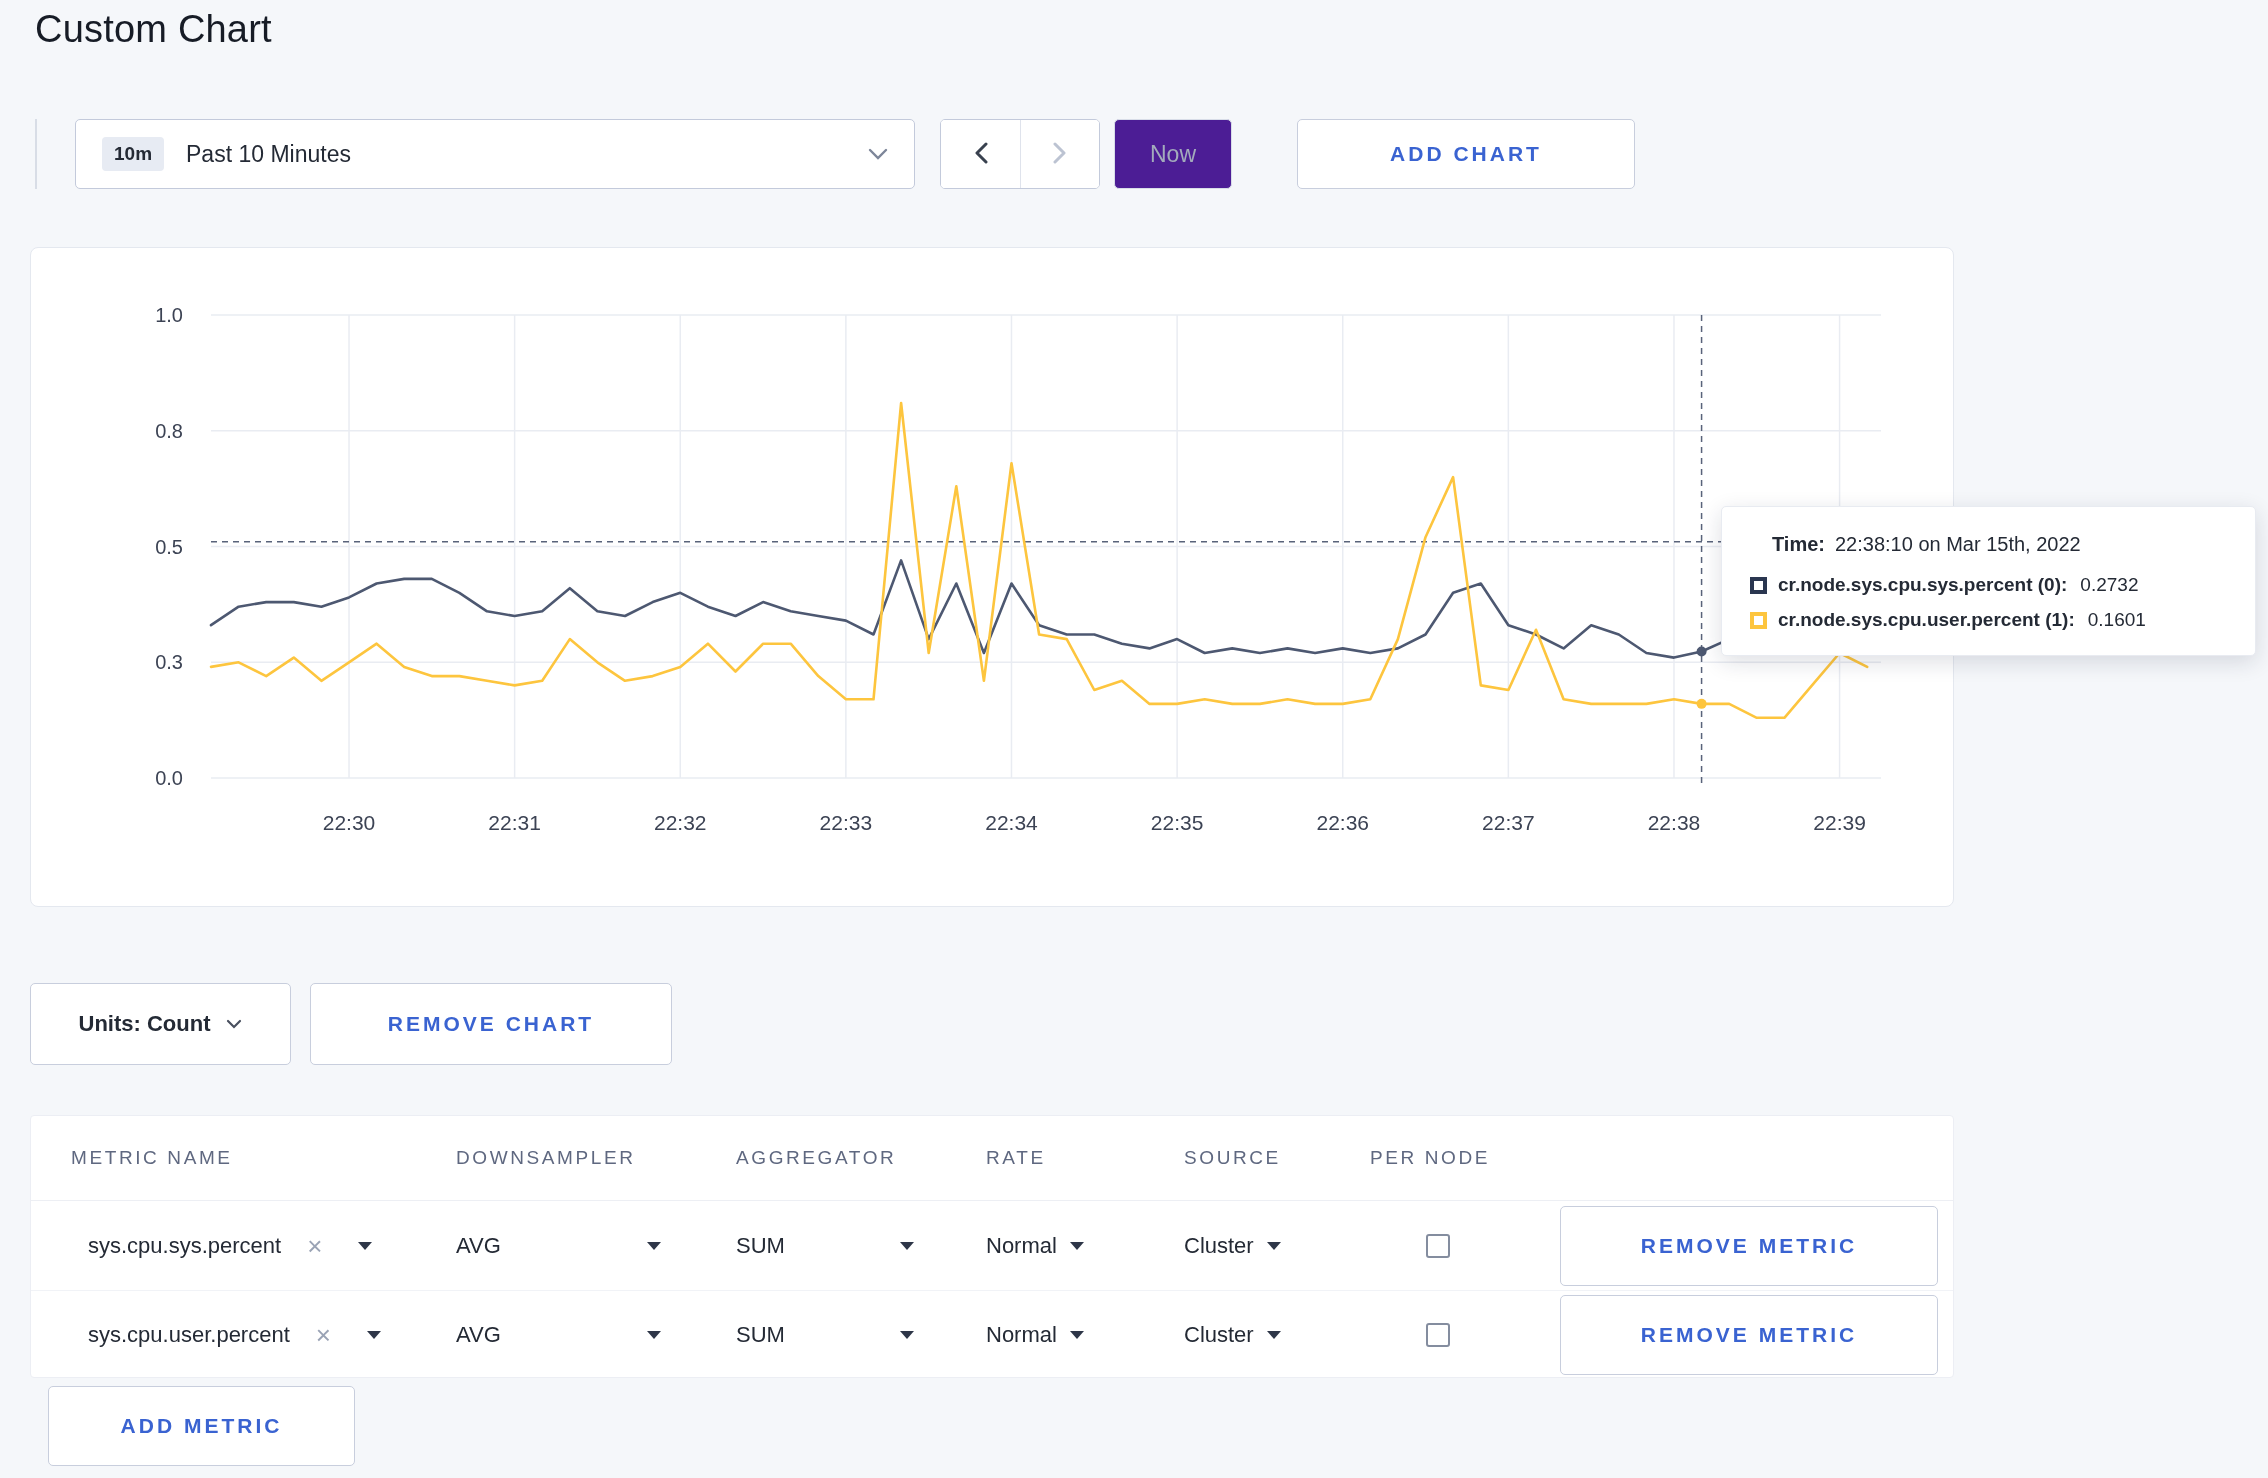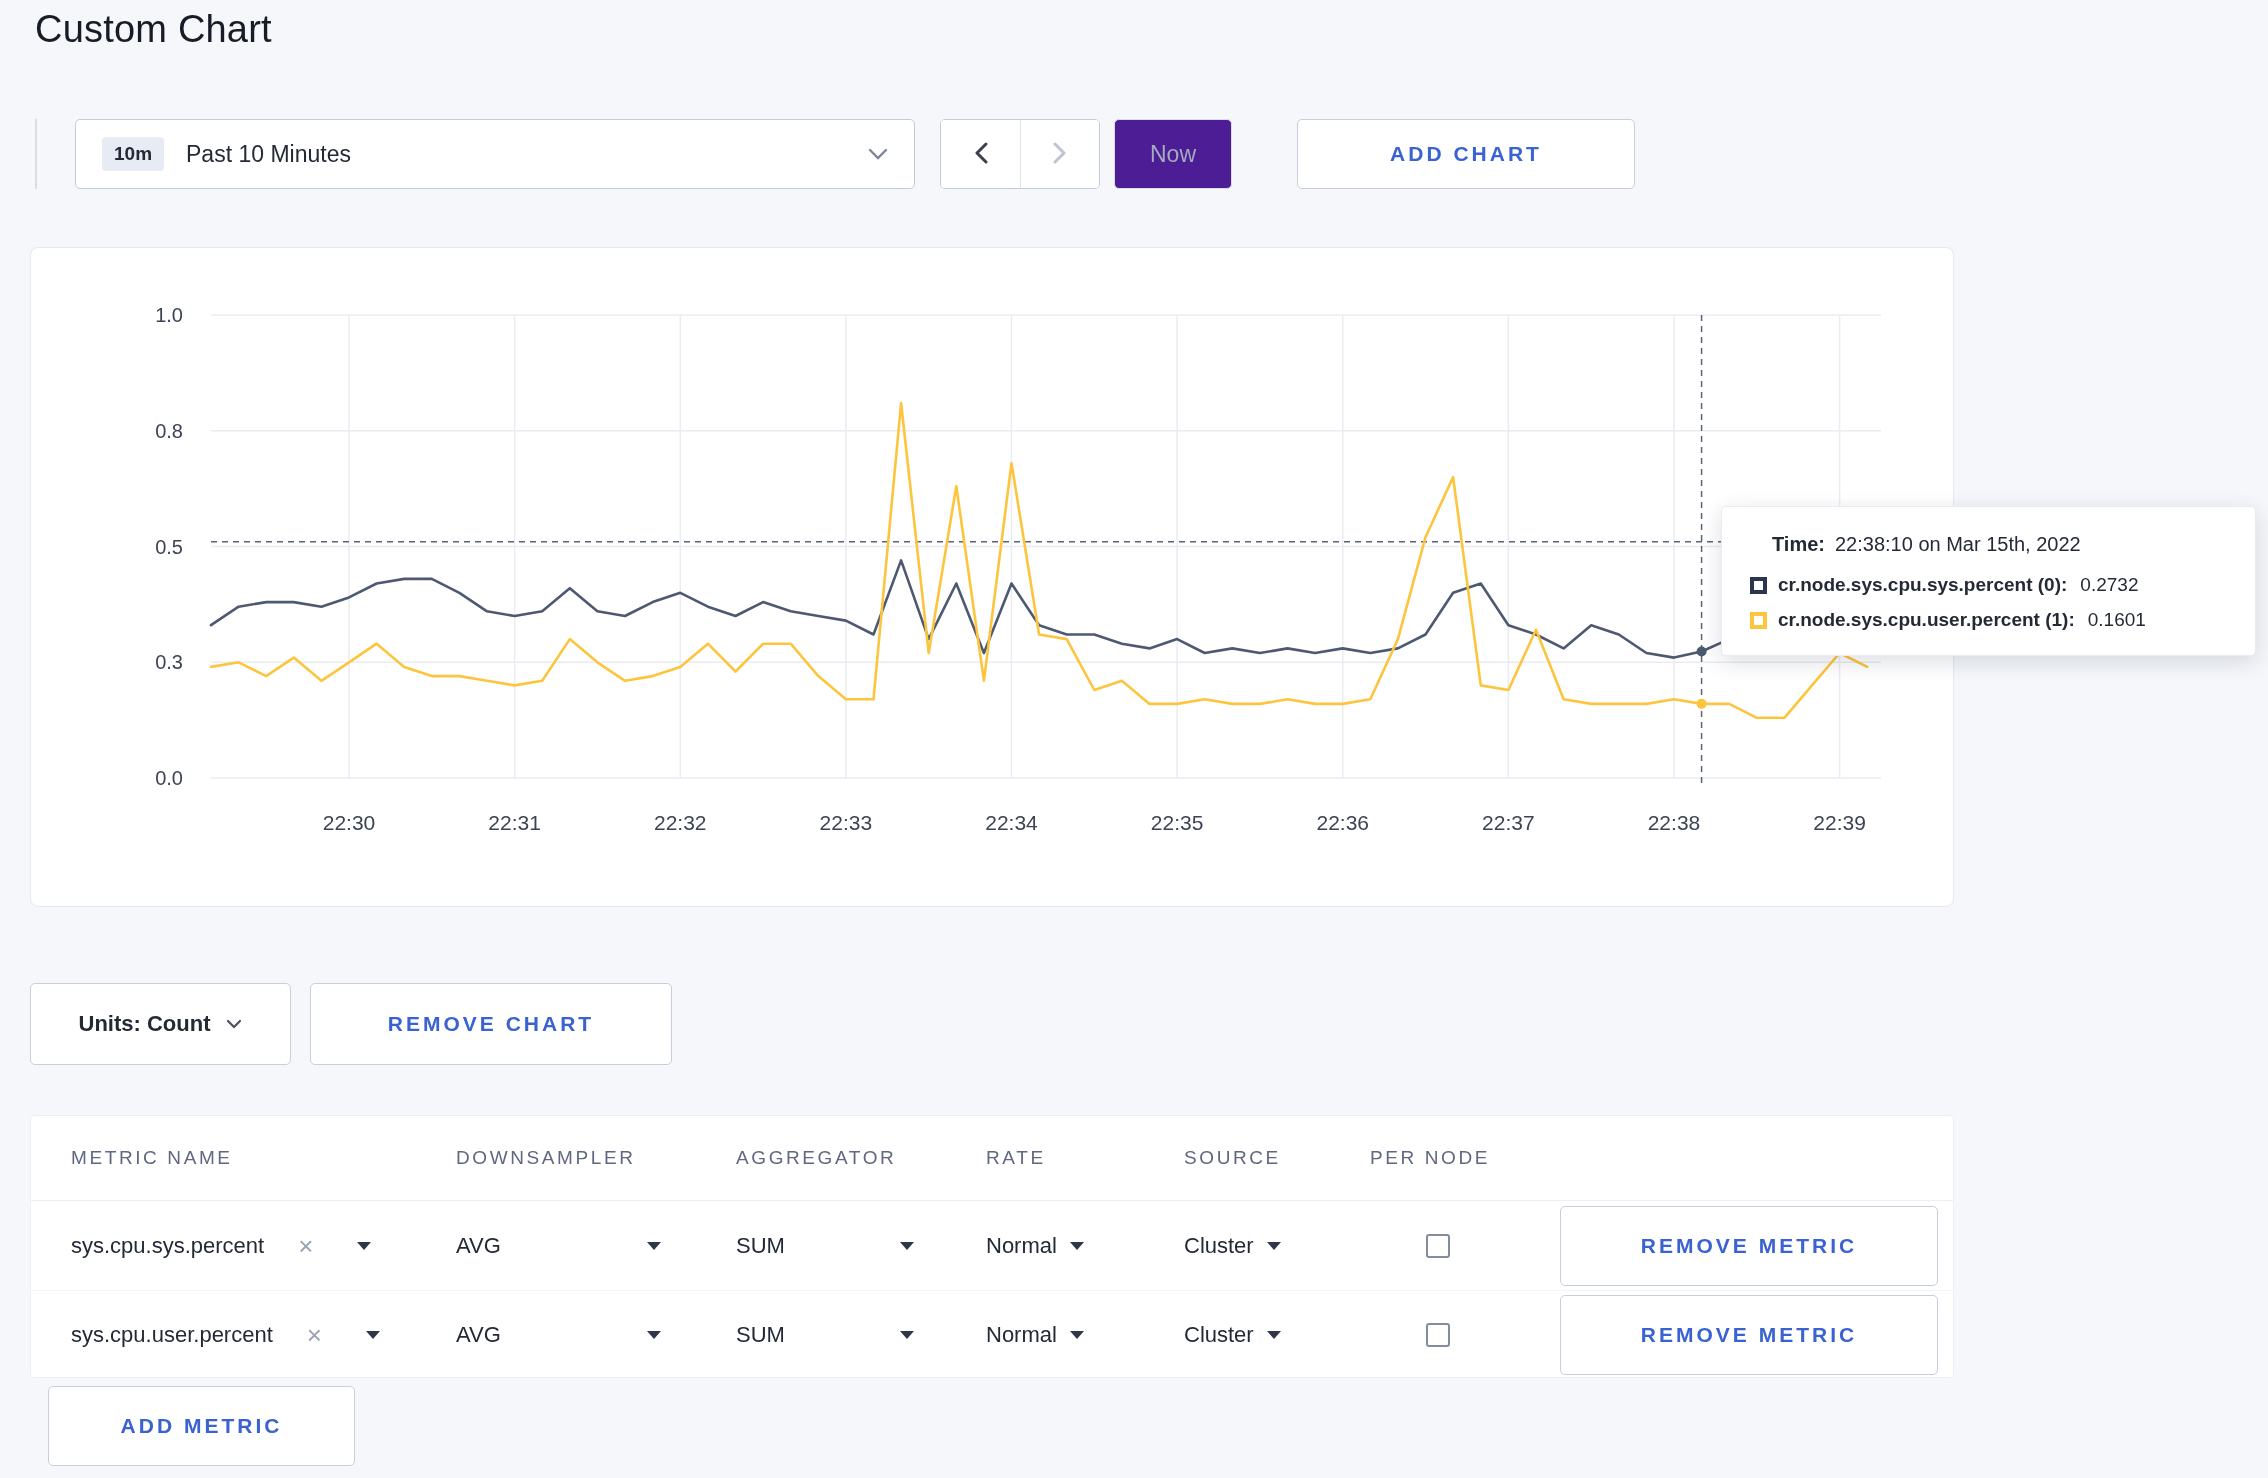--- a/index.html
+++ b/index.html
@@ -84,21 +84,21 @@
     grid-template-columns:385px 280px 250px 198px 186px 190px 1fr;
     padding-left:40px; align-items:center;
   }
   .mt-header { height:85px; border-bottom:1px solid #edeff4; }
   .mt-header span {
     font-size:19px; letter-spacing:2.6px; color:#5f6880; font-weight:500;
   }
   .mt-row { height:89px; }
   .mt-row + .mt-row { border-top:1px solid #f1f3f7; }
   .cell { display:flex; align-items:center; font-size:22px; color:#242a35; }
-  .metric-select { gap:16px; cursor:pointer; }
+  .metric-select { gap:8px; cursor:pointer;margin-left:17px; }
   .metric-clear { color:#9aa3b5; font-size:26px; margin-left:18px; line-height:1; cursor:pointer; }
   .caret {
     width:0; height:0; border-left:7px solid transparent; border-right:7px solid transparent;
     border-top:8px solid #2e3648; flex:0 0 auto;
   }
   .metric-select .caret { margin-left:28px; }
   .sel-wide { width:205px; display:flex; justify-content:space-between; align-items:center; cursor:pointer; }
   .sel-wide2 { width:178px; display:flex; justify-content:space-between; align-items:center; cursor:pointer; }
   .sel-tight { display:flex; gap:13px; align-items:center; cursor:pointer; }
   .pn-checkbox {

